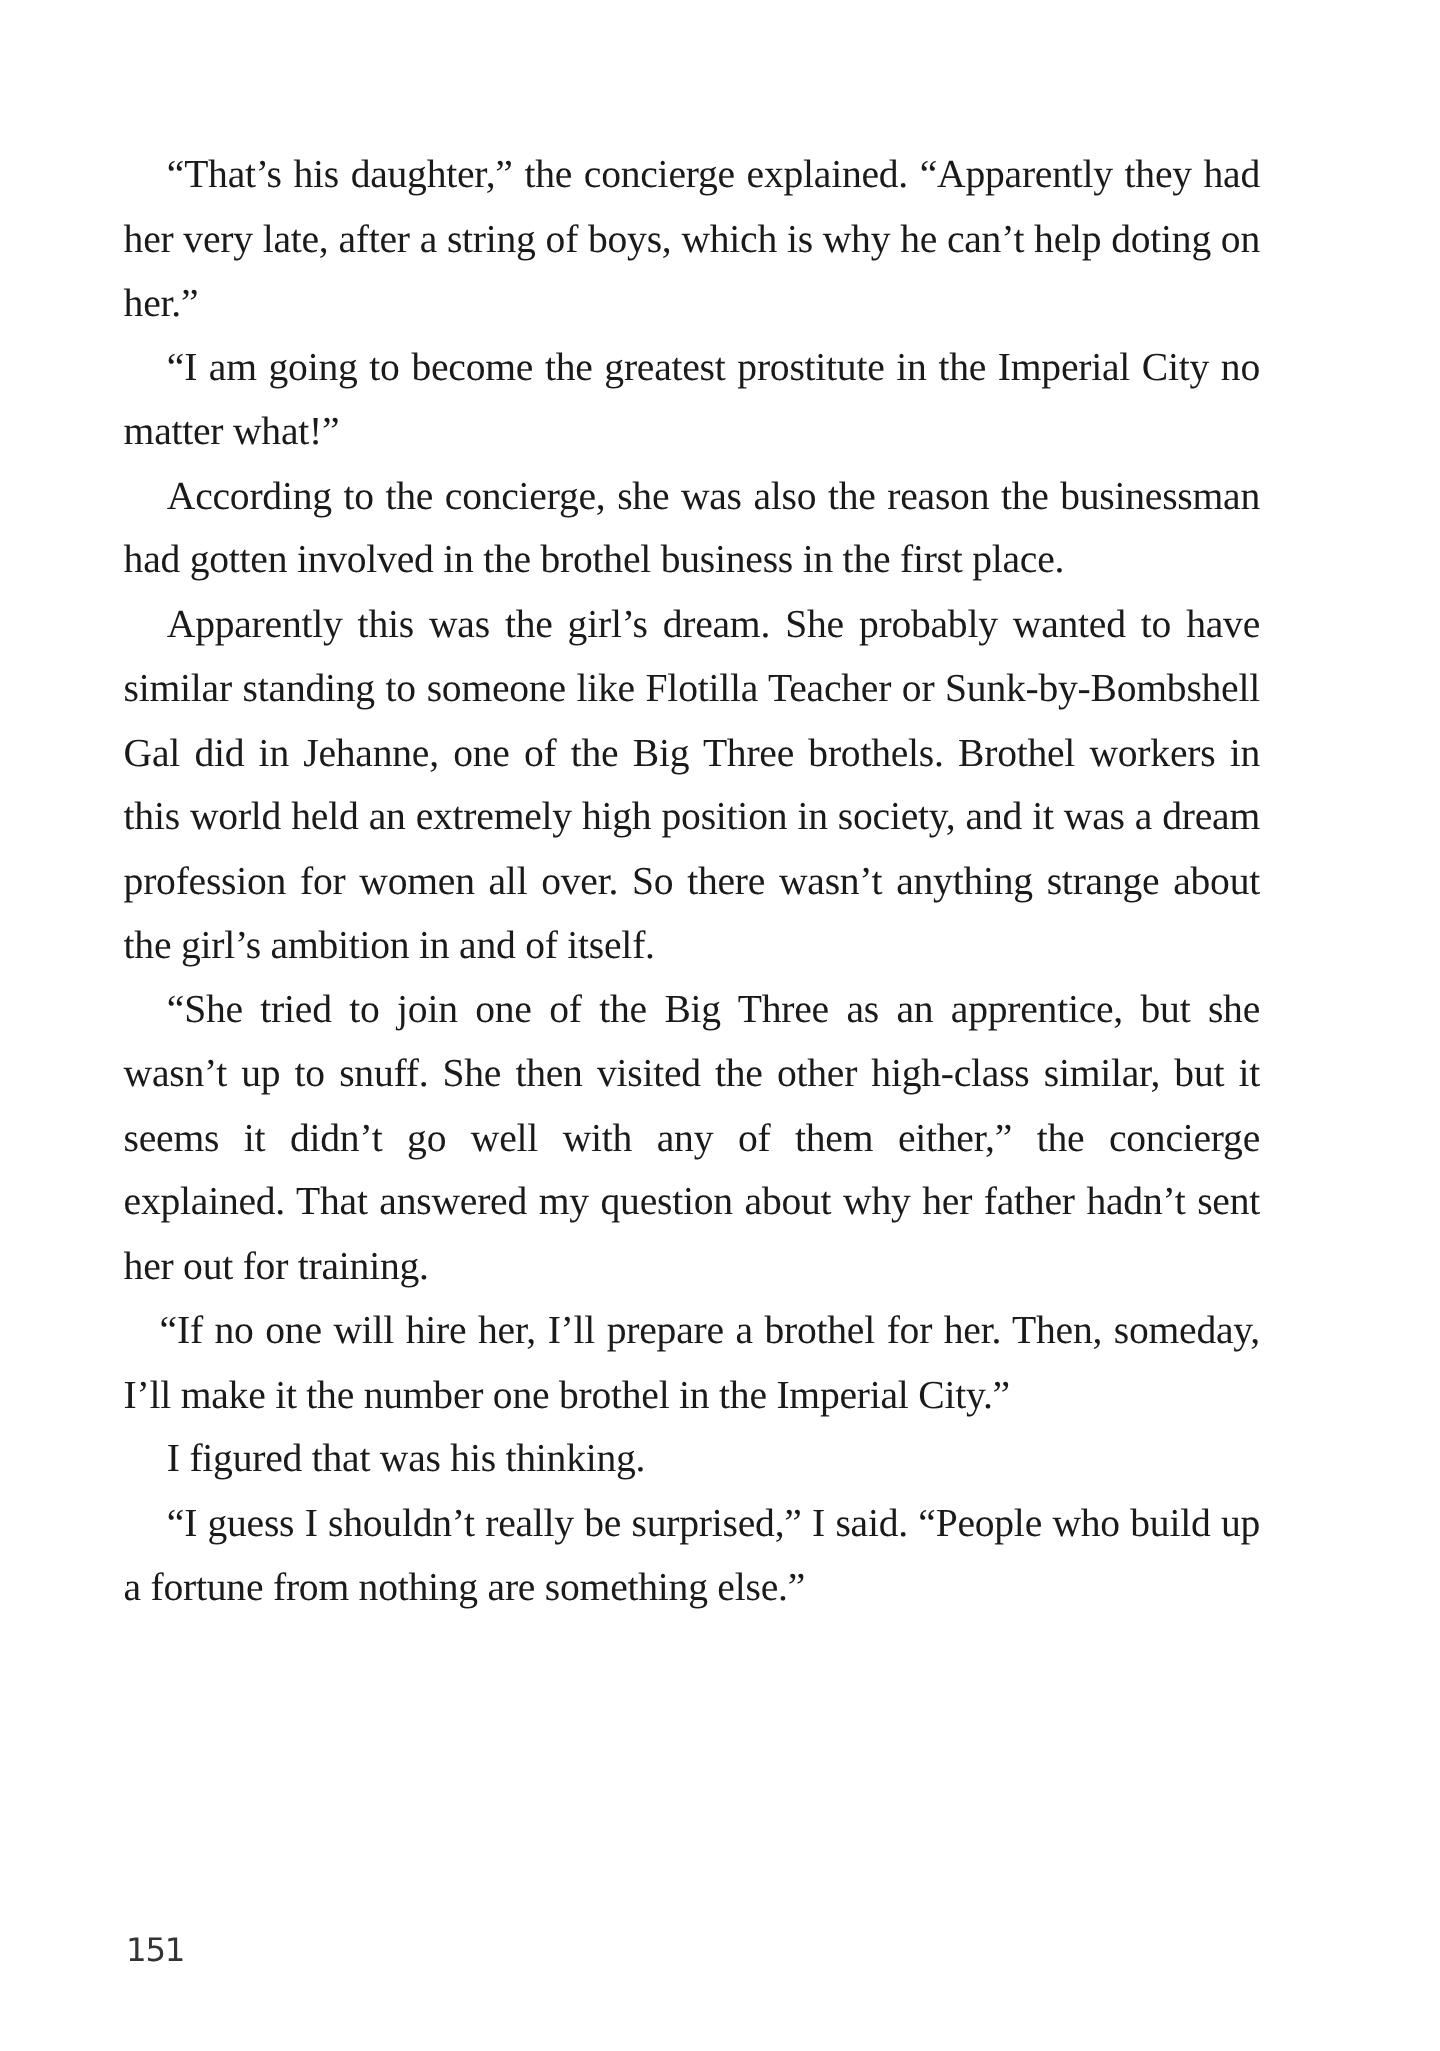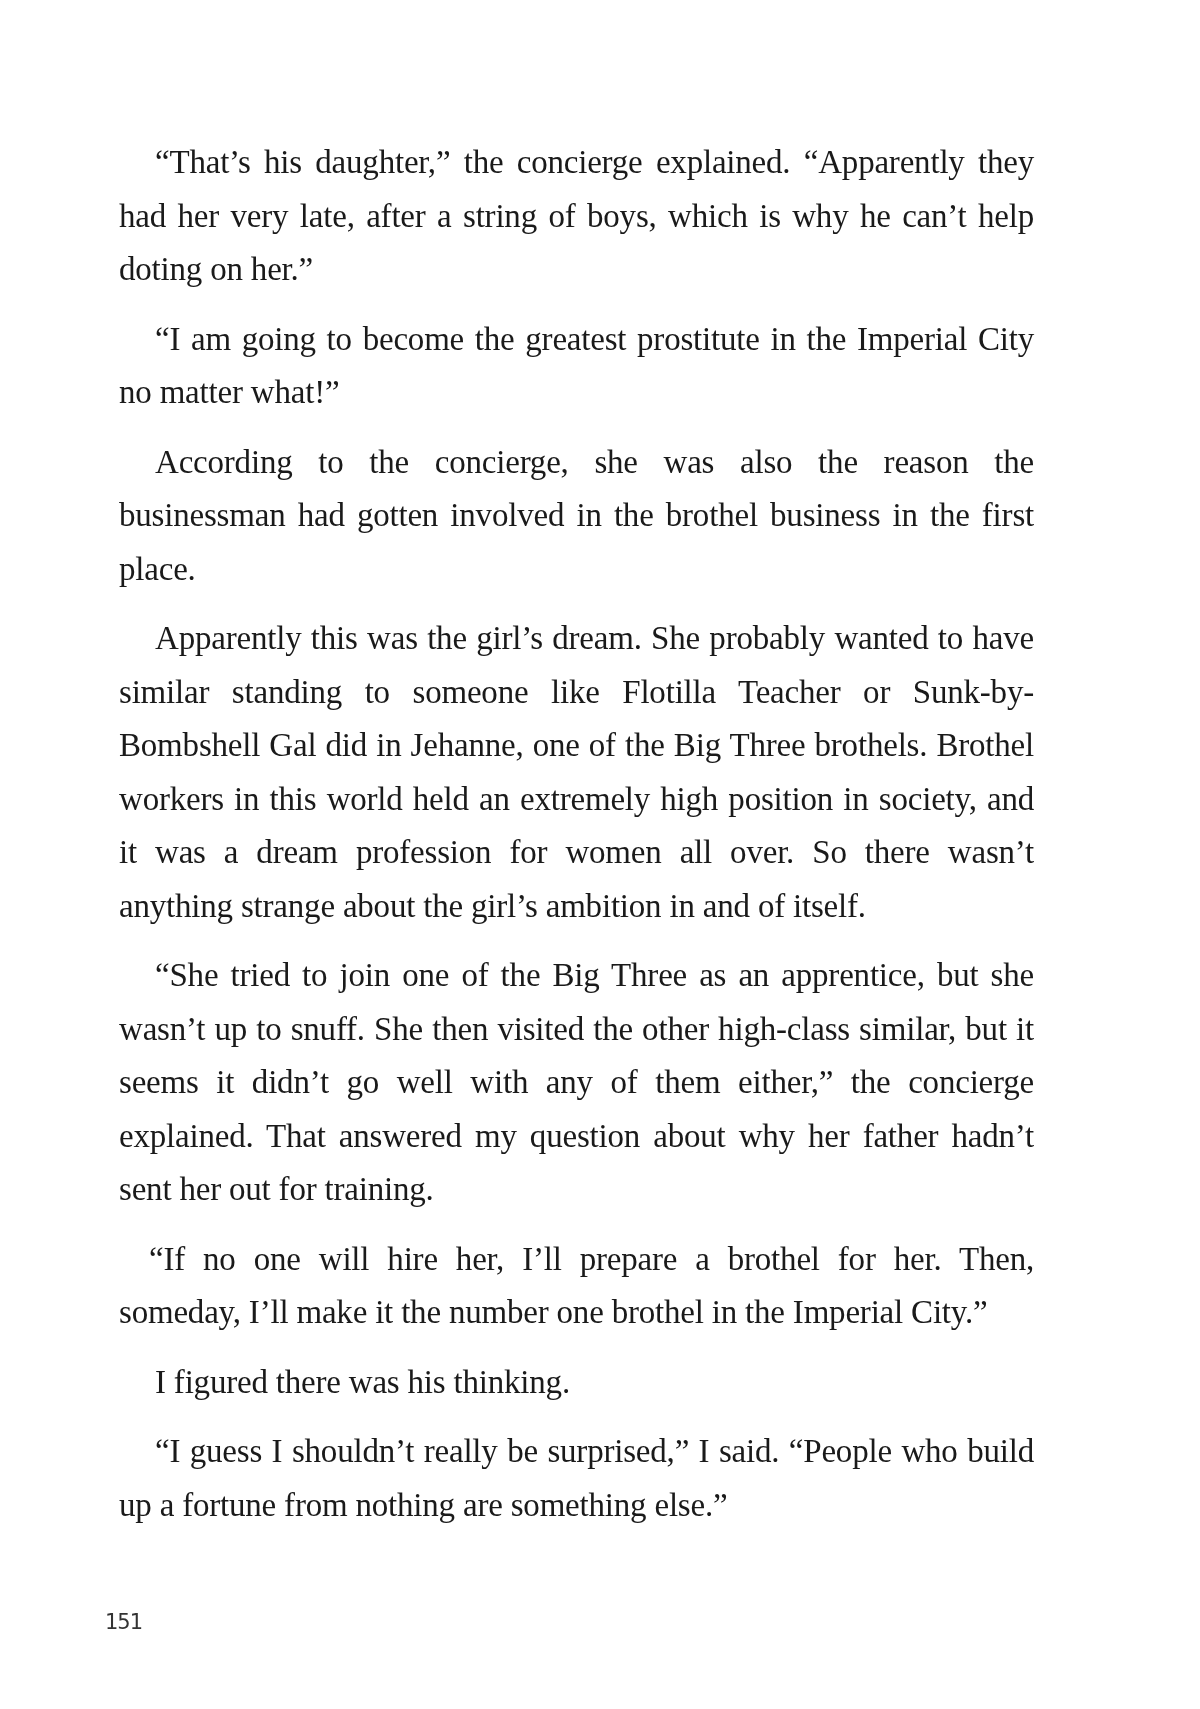--- a/index.html
+++ b/index.html
@@ -19,43 +19,43 @@
       top: 120px;
       width: 947px;
       font-family: "Liberation Serif", "DejaVu Serif", serif;
       font-size: 33px;
       line-height: 53.5px;
       color: #1a1a1a;
       text-align: justify;
       letter-spacing: -0.2px;
     }
     .para {
-      margin: 16px;
+      margin: 0;
       text-indent: 36px;
     }
     .para.italic {
       text-indent: 30px;
     }
     .page-number {
       position: absolute;
       left: 105px;
       top: 1610px;
       font-family: "DejaVu Sans", sans-serif;
-      font-size: 21px;
+      font-size: 27px;
       color: #333333;
       letter-spacing: -1px;
     }
   </style>
 </head>
 <body>
 
 <div class="page-body">
   <p class="para">“That’s his daughter,” the concierge explained. “Apparently they had her very late, after a string of boys, which is why he can’t help doting on her.”</p>
   <p class="para">“I am going to become the greatest prostitute in the Imperial City no matter what!”</p>
   <p class="para">According to the concierge, she was also the reason the businessman had gotten involved in the brothel business in the first place.</p>
   <p class="para">Apparently this was the girl’s dream. She probably wanted to have similar standing to someone like Flotilla Teacher or Sunk-by-Bombshell Gal did in Jehanne, one of the Big Three brothels. Brothel workers in this world held an extremely high position in society, and it was a dream profession for women all over. So there wasn’t anything strange about the girl’s ambition in and of itself.</p>
   <p class="para">“She tried to join one of the Big Three as an apprentice, but she wasn’t up to snuff. She then visited the other high-class similar, but it seems it didn’t go well with any of them either,” the concierge explained. That answered my question about why her father hadn’t sent her out for training.</p>
   <p class="para italic">“If no one will hire her, I’ll prepare a brothel for her. Then, someday, I’ll make it the number one brothel in the Imperial City.”</p>
-  <p class="para">I figured there was his thinking.</p>
+  <p class="para">I figured that was his thinking.</p>
   <p class="para">“I guess I shouldn’t really be surprised,” I said. “People who build up a fortune from nothing are something else.”</p>
 </div>
 
 <div class="page-number">151</div>
 
 </body></html>

